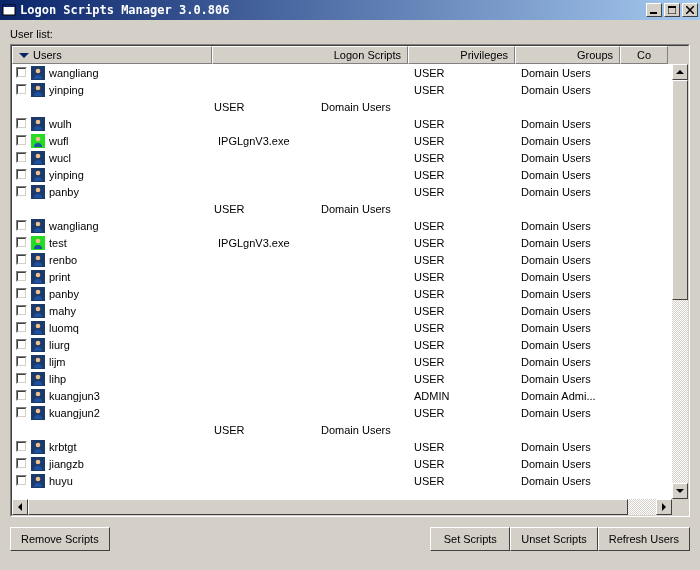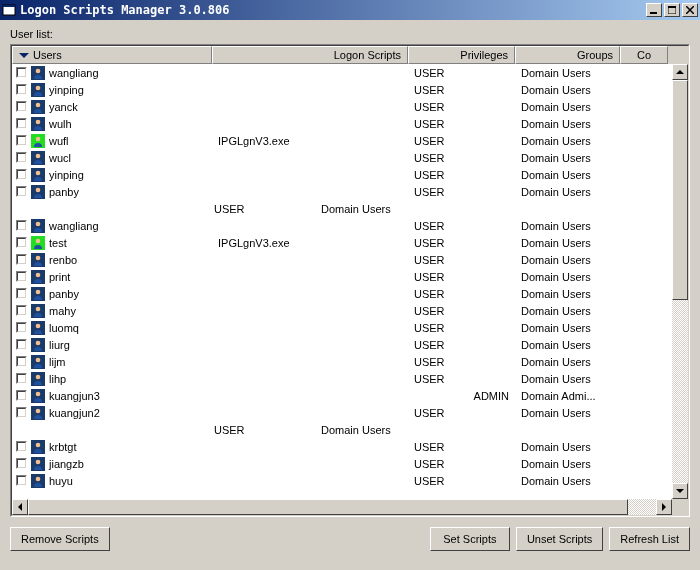--- a/index.html
+++ b/index.html
@@ -179,21 +179,21 @@
 .arrow-up, .arrow-down, .arrow-left, .arrow-right {
   width: 0; height: 0;
 }
 .arrow-up { border-left: 4px solid transparent; border-right: 4px solid transparent; border-bottom: 4px solid #000; }
 .arrow-down { border-left: 4px solid transparent; border-right: 4px solid transparent; border-top: 4px solid #000; }
 .arrow-left { border-top: 4px solid transparent; border-bottom: 4px solid transparent; border-right: 4px solid #000; }
 .arrow-right { border-top: 4px solid transparent; border-bottom: 4px solid transparent; border-left: 4px solid #000; }
 .button-row {
   display: flex;
   padding: 10px 0 0 0;
-  gap: 6px;
+  gap: 0;
 }
 .spacer { flex: 1; }
 .btn {
   background: #d4d0c8;
   border: 1px solid;
   border-color: #fff #404040 #404040 #fff;
   padding: 4px 10px;
   font-size: 11px;
   font-family: inherit;
   cursor: pointer;
@@ -285,31 +285,20 @@
                     <path d="M3 13 Q3 9 7 9 Q11 9 11 13 Z" fill="#2050a0"></path>
                   </svg></div>
                 <span>yinping</span>
               </div>
               <div class="cell col-scripts"></div>
               <div class="cell col-priv" style="text-align: left;">USER</div>
               <div class="cell col-groups" style="text-align: left;">Domain Users</div>
               <div class="cell col-co"></div>
             </div>
             <div class="row">
-              <div class="cell col-users">
-                <div class="chk">
-                  <div class="chk-inner"></div>
-                </div>
-                <div class="usericon"><svg viewBox="0 0 14 14">
-                    <rect x="0" y="0" width="14" height="14" fill="#1a3a6a"></rect>
-                    <circle cx="7" cy="5" r="2.3" fill="#f0c090"></circle>
-                    <path d="M3 13 Q3 9 7 9 Q11 9 11 13 Z" fill="#2050a0"></path>
-                  </svg></div>
-                <span>yanck</span>
-              </div>
               <div class="cell col-scripts"></div>
               <div class="cell col-priv" style="text-align: left;">USER</div>
               <div class="cell col-groups" style="text-align: left;">Domain Users</div>
               <div class="cell col-co"></div>
             </div>
             <div class="row">
               <div class="cell col-users">
                 <div class="chk">
                   <div class="chk-inner"></div>
                 </div>
@@ -575,21 +564,21 @@
                   <div class="chk-inner"></div>
                 </div>
                 <div class="usericon"><svg viewBox="0 0 14 14">
                     <rect x="0" y="0" width="14" height="14" fill="#1a3a6a"></rect>
                     <circle cx="7" cy="5" r="2.3" fill="#f0c090"></circle>
                     <path d="M3 13 Q3 9 7 9 Q11 9 11 13 Z" fill="#2050a0"></path>
                   </svg></div>
                 <span>kuangjun3</span>
               </div>
               <div class="cell col-scripts"></div>
-              <div class="cell col-priv" style="text-align: right;">ADMIN</div>
+              <div class="cell col-priv" style="text-align: left;">ADMIN</div>
               <div class="cell col-groups" style="text-align: left;">Domain Admi...</div>
               <div class="cell col-co"></div>
             </div>
             <div class="row">
               <div class="cell col-users">
                 <div class="chk">
                   <div class="chk-inner"></div>
                 </div>
                 <div class="usericon"><svg viewBox="0 0 14 14">
                     <rect x="0" y="0" width="14" height="14" fill="#1a3a6a"></rect>
@@ -687,15 +676,15 @@
         <div class="sb-corner"></div>
       </div>
     </div>
   </div>
 
   <div class="button-row">
     <button class="btn">Remove Scripts</button>
     <div class="spacer"></div>
     <button class="btn">Set Scripts</button>
     <button class="btn">Unset Scripts</button>
-    <button class="btn">Refresh List</button>
+    <button class="btn">Refresh Users</button>
   </div>
 </div>
 
 </body></html>

